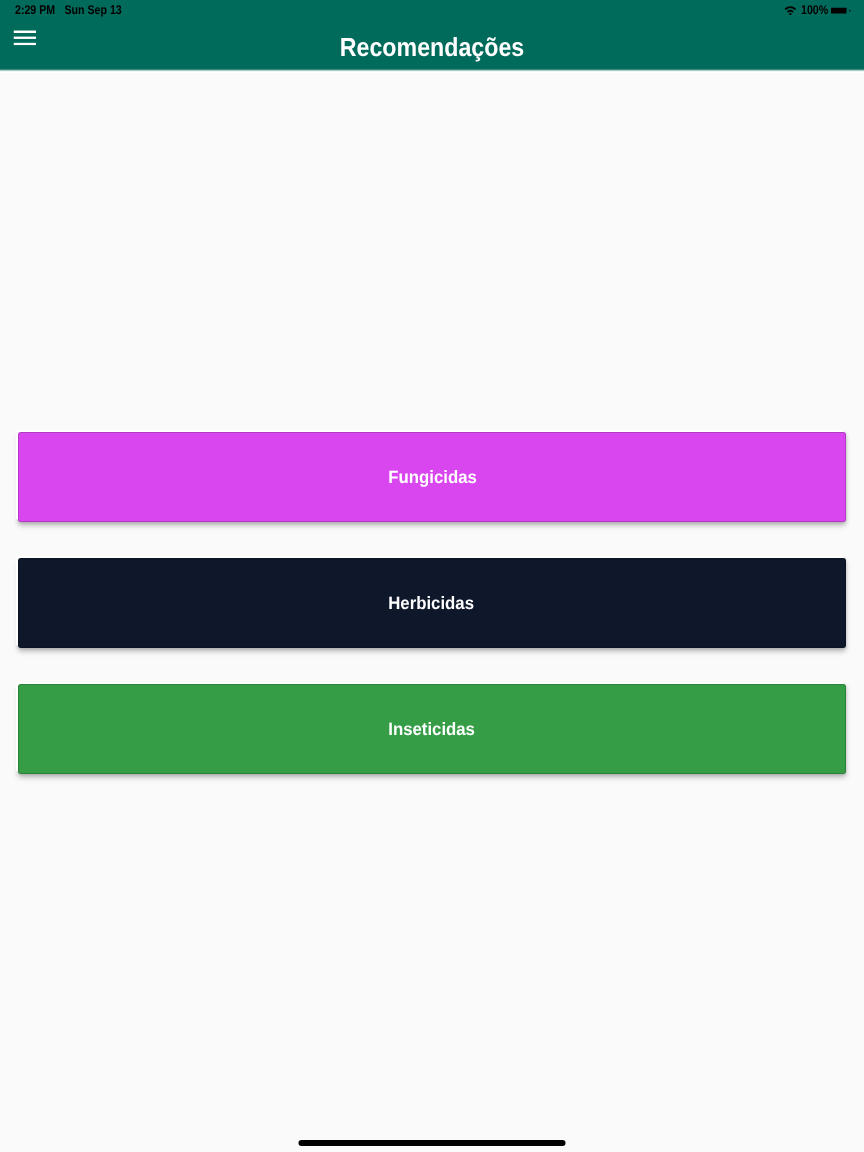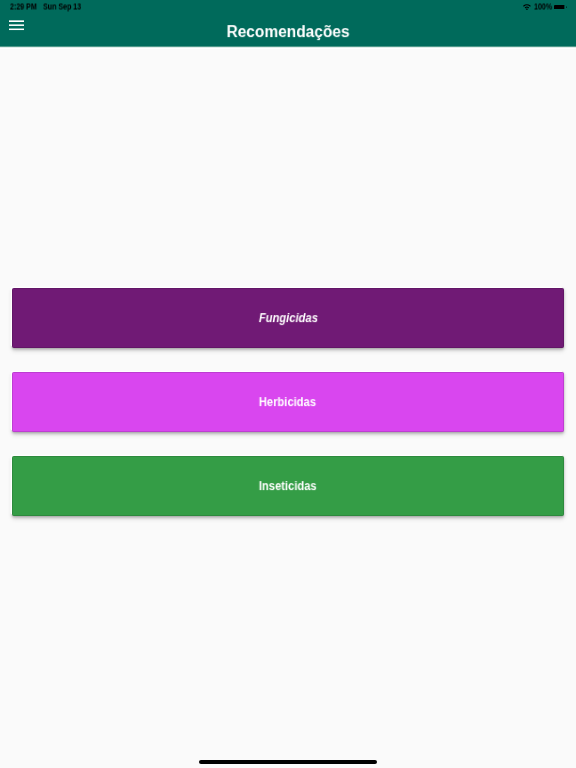--- a/index.html
+++ b/index.html
@@ -100,24 +100,24 @@
   <div class="hamburger">
     <svg width="15" height="10.5" viewBox="0 0 15 10.5">
       <rect x="0" y="0.35" width="15" height="1.65" fill="#ffffff"></rect>
       <rect x="0" y="4.4" width="15" height="1.55" fill="#ffffff"></rect>
       <rect x="0" y="8.55" width="15" height="1.5" fill="#ffffff"></rect>
     </svg>
   </div>
   <div class="appbar-title">Recomendações</div>
 
   <div class="cards">
-    <div class="card" style="background-color: #701a75; font-style: italic;">
+    <div class="card" style="background-color: #d946ef;">
       <span>Fungicidas</span>
     </div>
-    <div class="card" style="background-color: #d946ef;">
+    <div class="card" style="background-color: #0f172a;">
       <span>Herbicidas</span>
     </div>
     <div class="card" style="background-color: rgb(52, 157, 70);">
       <span>Inseticidas</span>
     </div>
   </div>
 
   <div class="home-indicator"></div>
 </div>
 

